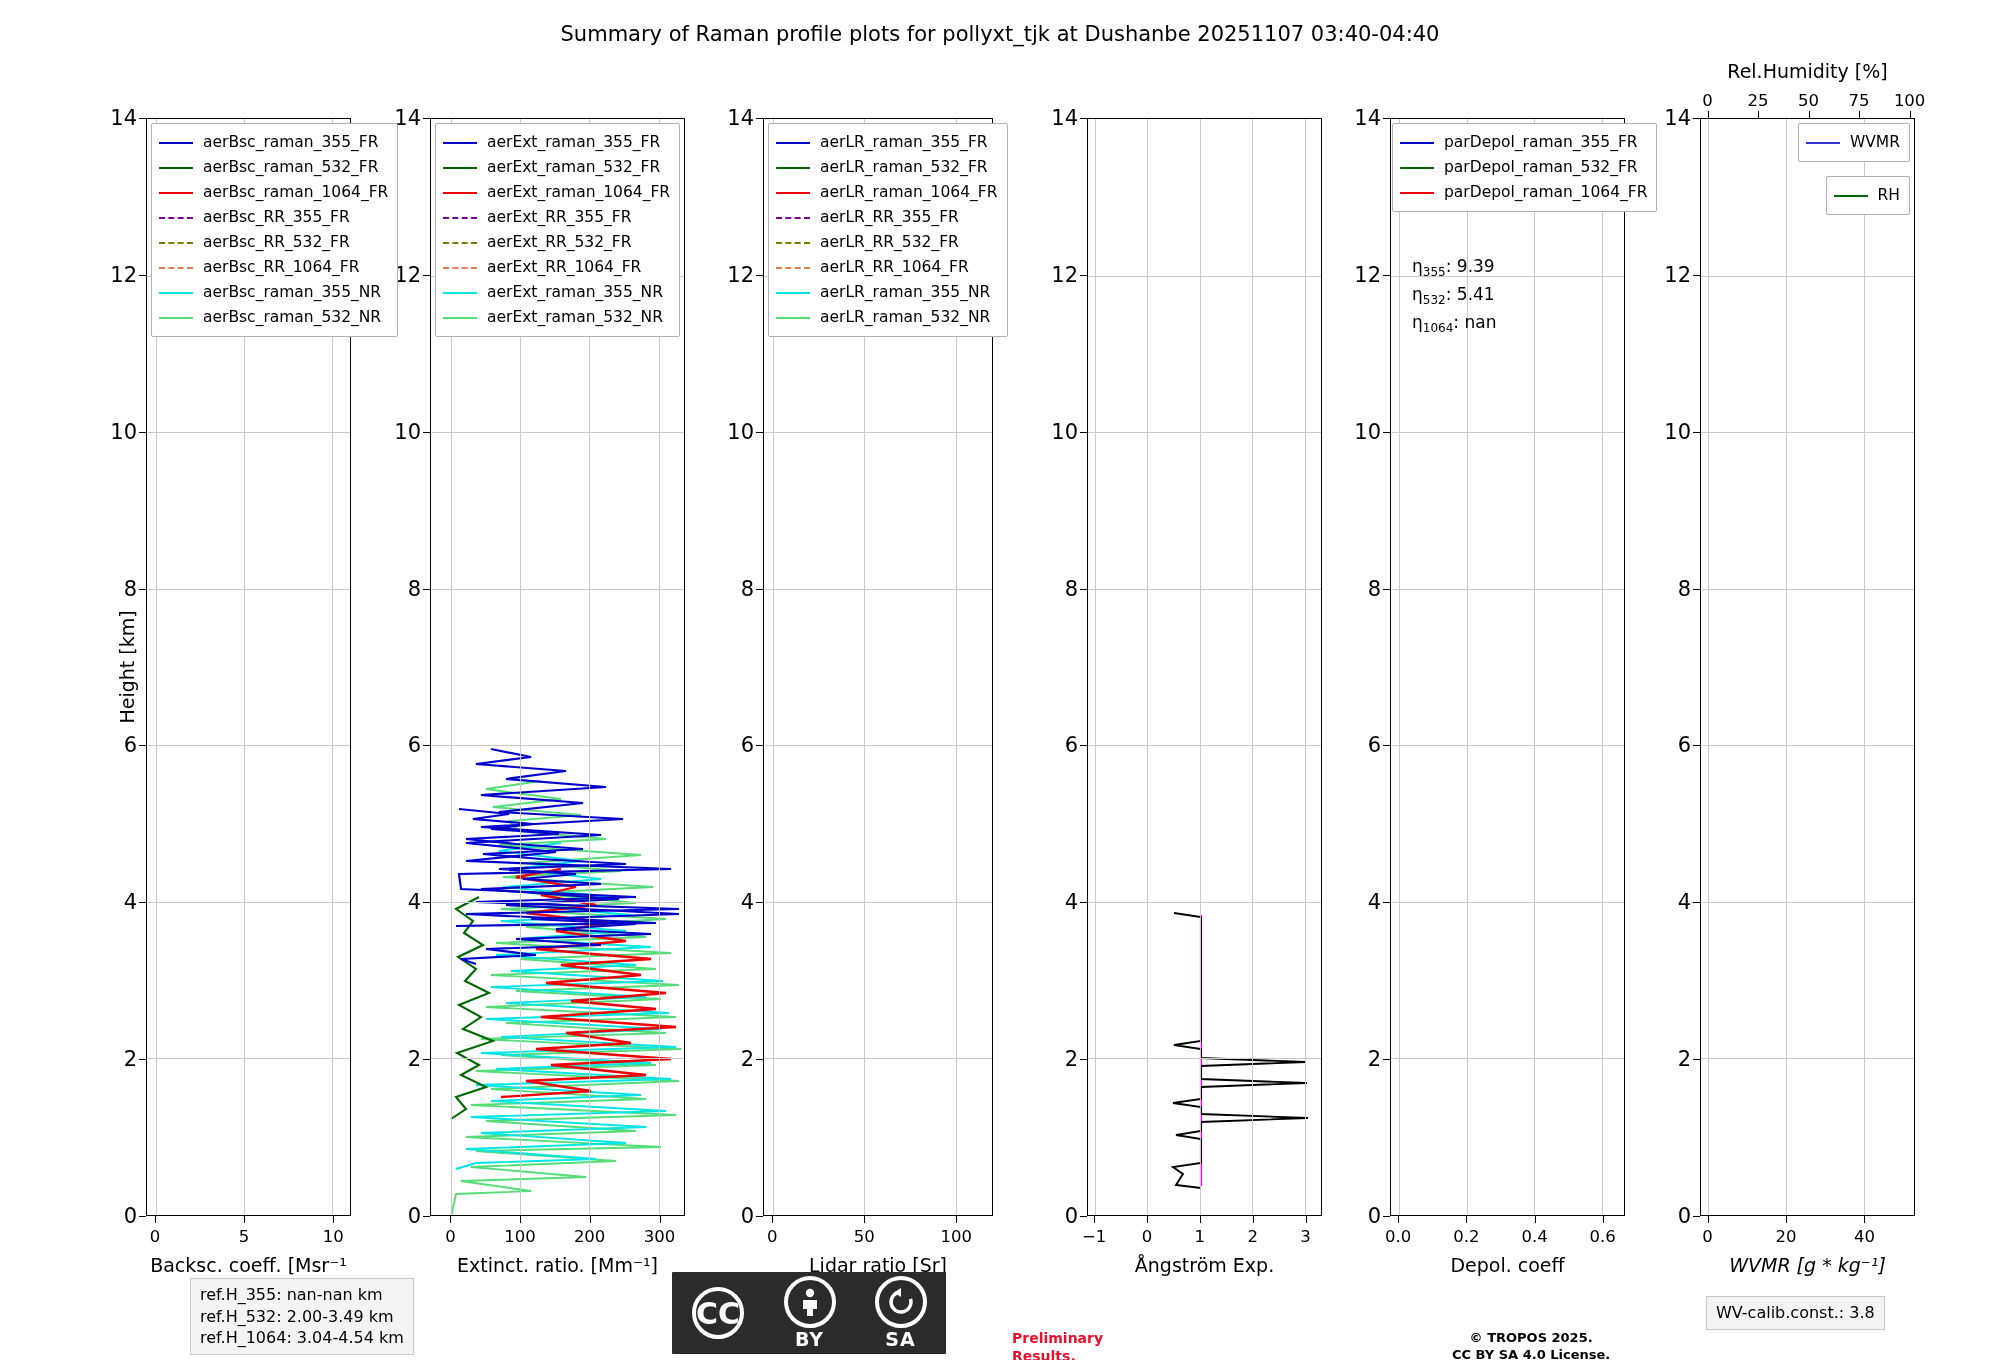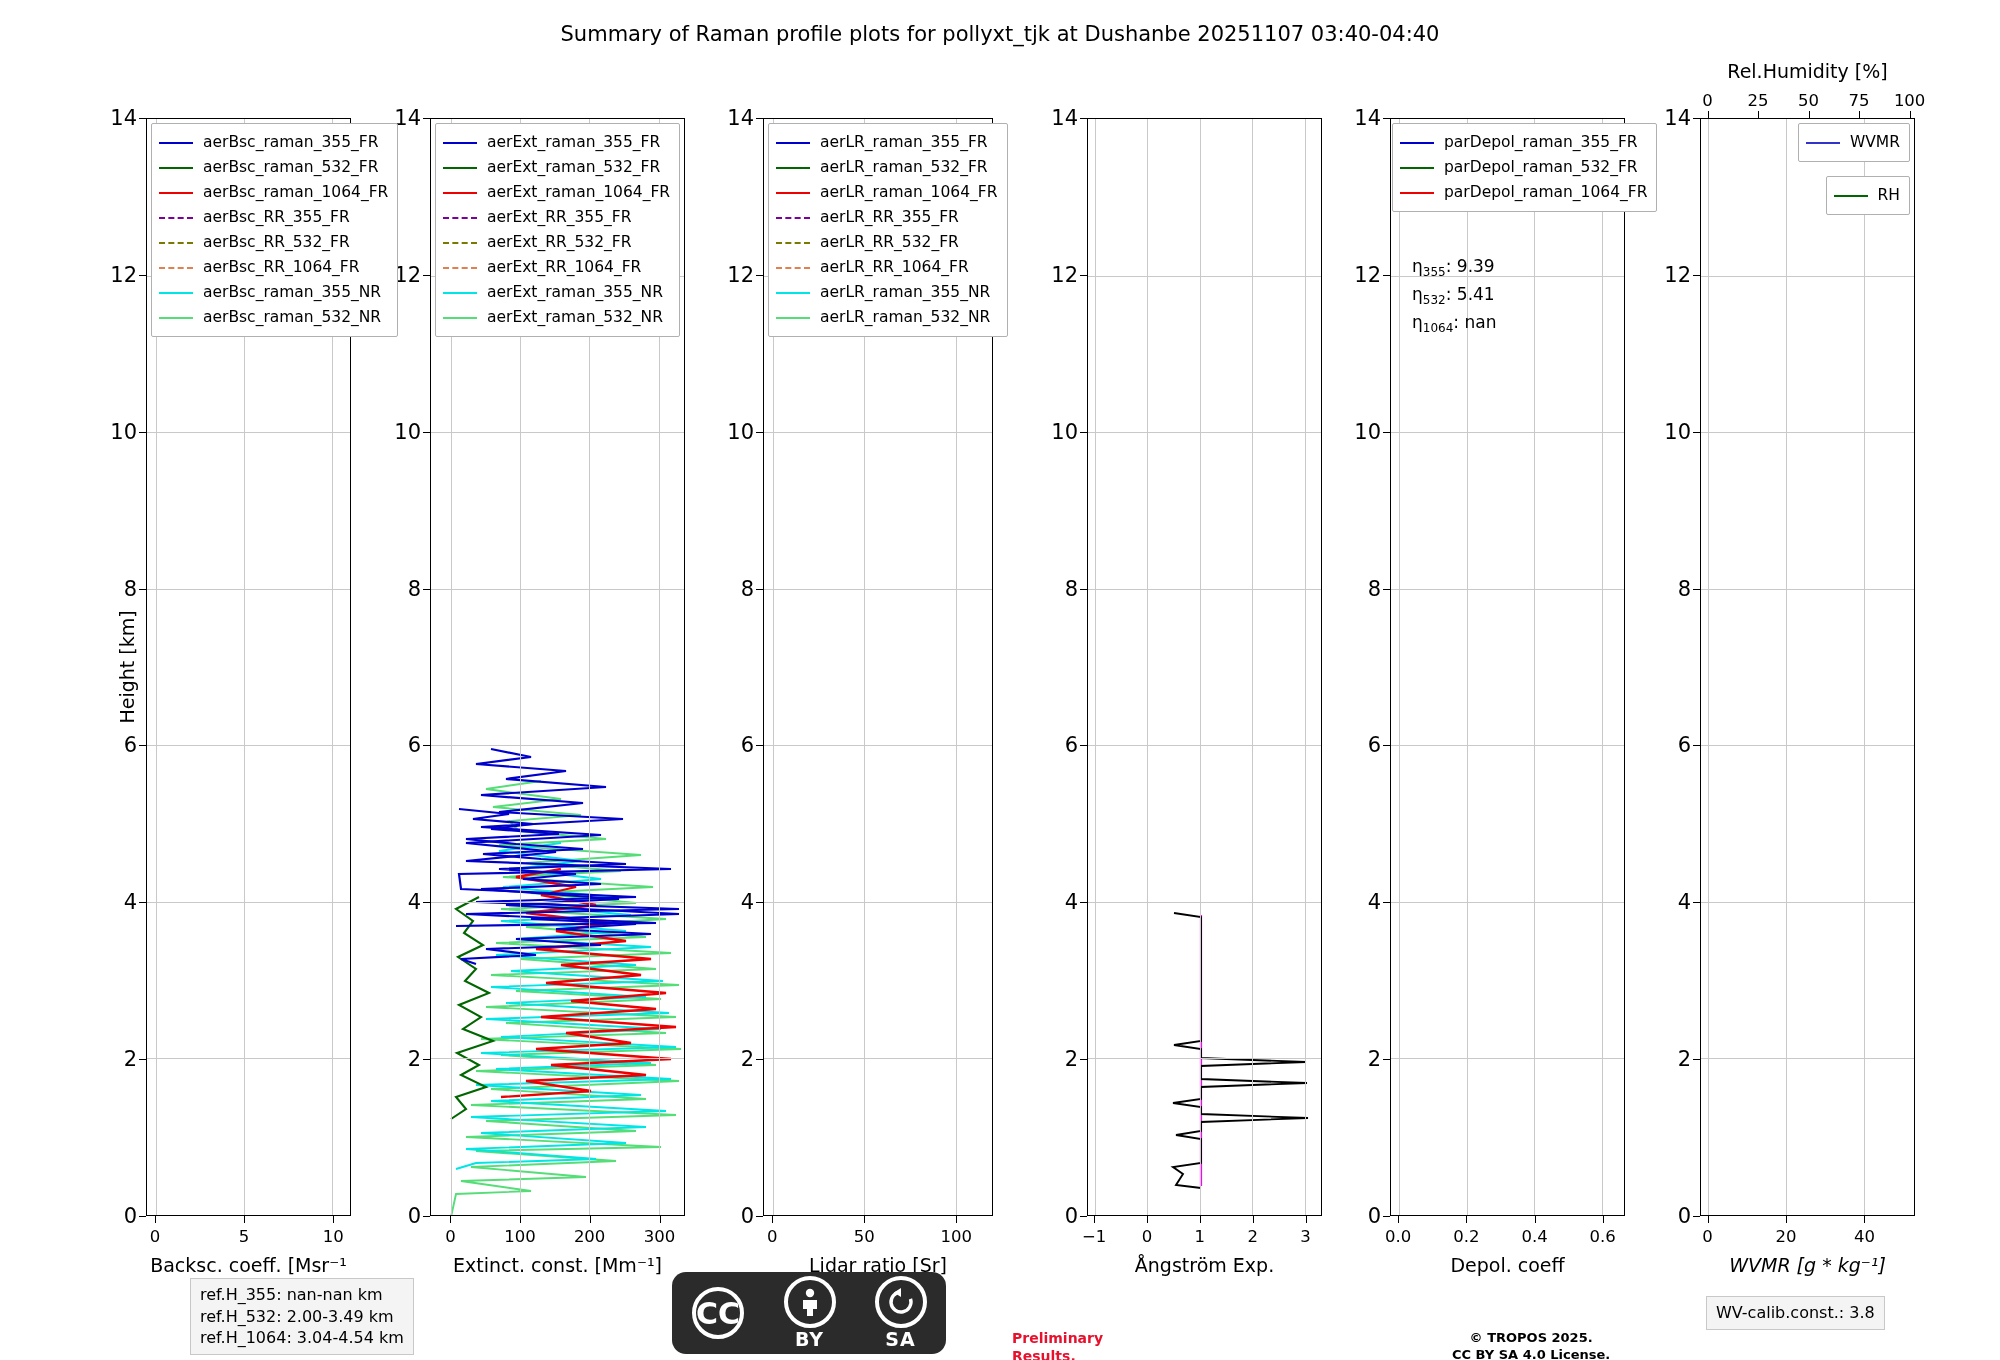--- a/index.html
+++ b/index.html
@@ -164,21 +164,21 @@
     font-size: 13px;
     font-weight: bold;
     line-height: 1.3;
     text-align: center;
   }
   
   .cc-badge {
     position: absolute;
     display: flex;
     background: #2b2b2b;
-    border-radius: 14px;
+    border-radius: 1px;
     overflow: hidden;
   }
   .cc-cell {
     display: flex;
     flex-direction: column;
     align-items: center;
     justify-content: center;
     color: #fff;
   }
   .cc-cell .cc-txt { font-size: 19px; font-weight: bold; letter-spacing: 1px; }
@@ -315,21 +315,21 @@
   <div class="ytickmark" style="top:14.286%"></div>
     <div class="ytickmark" style="top:0%"></div>
   <div class="xtick" style="left:8%">0</div>
   <div class="xtick" style="left:35.3%">100</div>
   <div class="xtick" style="left:62.6%">200</div>
   <div class="xtick" style="left:90%">300</div>
   <div class="xtickmark" style="left:8%"></div>
     <div class="xtickmark" style="left:35.3%"></div>
   <div class="xtickmark" style="left:62.6%"></div>
     <div class="xtickmark" style="left:90%"></div>
-  <div class="xlabel">Extinct. const. [Mm⁻¹]</div>
+  <div class="xlabel">Extinct. ratio. [Mm⁻¹]</div>
   <div class="legend">
     <div class="legend-row">
         <span class="legend-swatch" style="border-top:2.2px solid #0000cc"></span>
         <span class="legend-label">aerExt_raman_355_FR</span>
       </div>
     <div class="legend-row">
         <span class="legend-swatch" style="border-top:2.2px solid #006600"></span>
         <span class="legend-label">aerExt_raman_532_FR</span>
       </div>
     <div class="legend-row">

